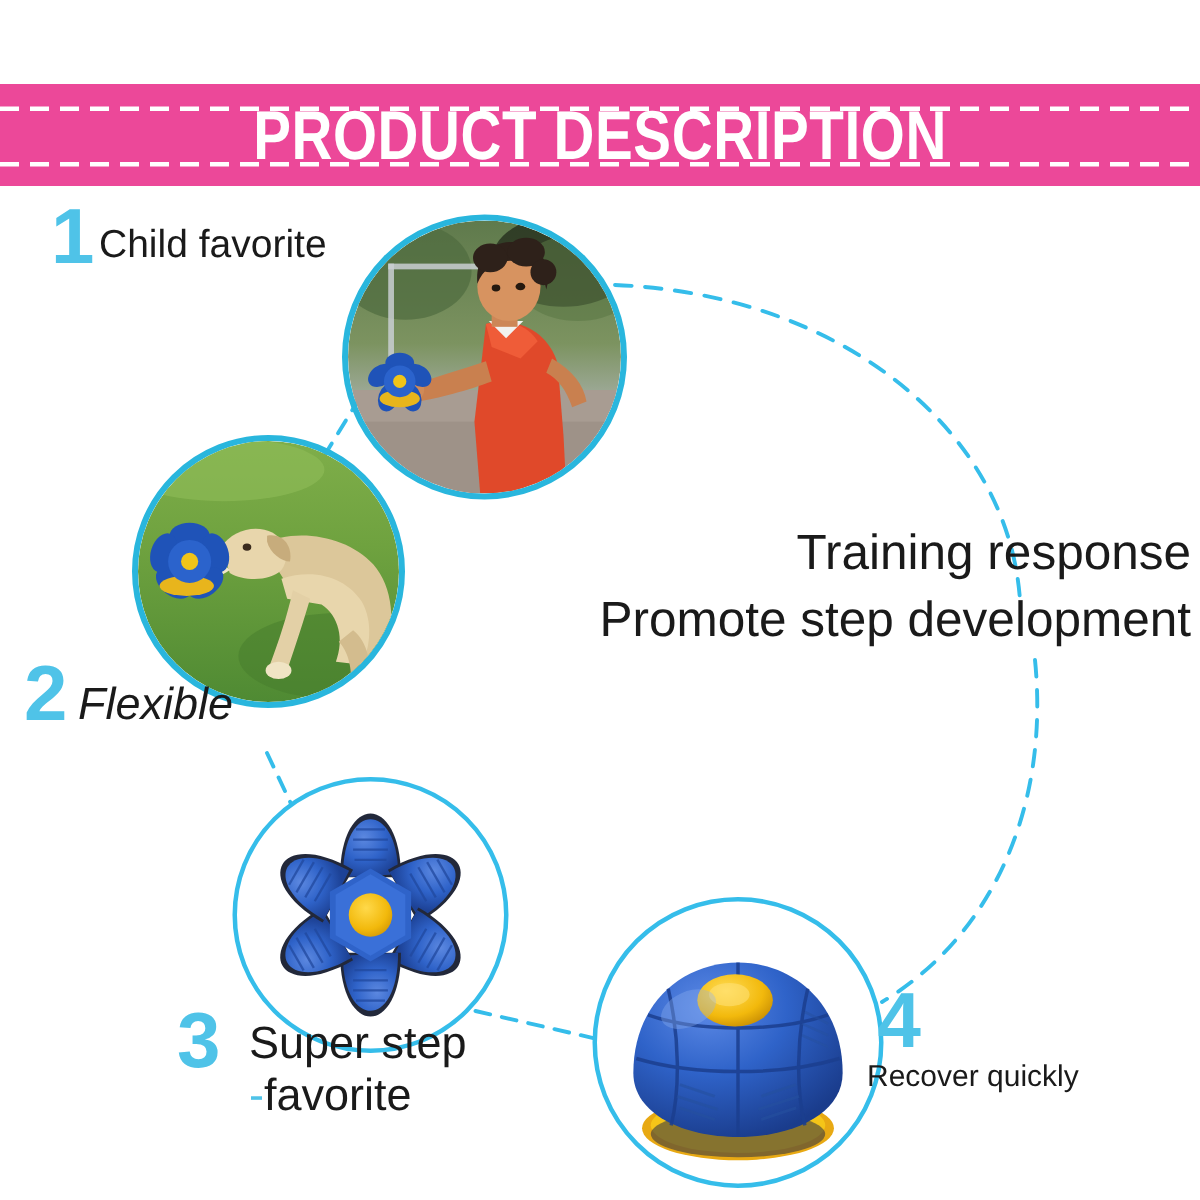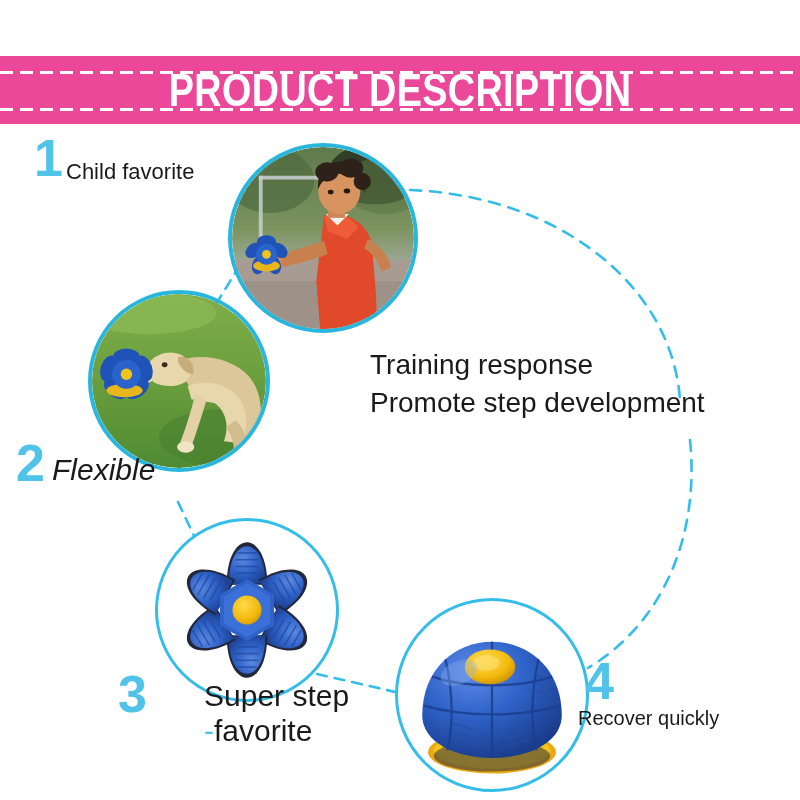--- a/index.html
+++ b/index.html
@@ -76,41 +76,41 @@
     line-height: 1;
   }
   .step-label {
     position: absolute;
     color: #1a1a1a;
     line-height: 1.18;
     white-space: pre;
   }
 
   #num-1 { left: 34px; top: 132px; font-size: 52px; }
-  #label-1 { left: 66px; top: 147px; font-size: 22px; margin-top: 12px; }
+  #label-1 { left: 66px; top: 147px; font-size: 26px; }
 
   #num-2 { left: 16px; top: 437px; font-size: 52px; }
   #label-2 { left: 52px; top: 452px; font-size: 30px; font-style: italic; }
 
   #num-3 { left: 118px; top: 668px; font-size: 52px; }
-  #label-3 { left: 166px; top: 678px; font-size: 30px; margin-left: 38px; }
+  #label-3 { left: 166px; top: 678px; font-size: 30px; }
   #label-3 .hyphen { color: #4fc3e8; }
 
   #num-4 { left: 585px; top: 655px; font-size: 52px; }
   #label-4 { left: 578px; top: 707px; font-size: 20px; }
 
   
   #center-text {
     position: absolute;
     left: 370px;
     top: 346px;
     width: 424px;
-    text-align: left;
+    text-align: right;
     color: #1a1a1a;
-    font-size: 28px;
+    font-size: 33px;
     line-height: 1.36;
   }
 
   
   .circle {
     position: absolute;
     border-radius: 50%;
     overflow: hidden;
   }
   .circle-photo {

